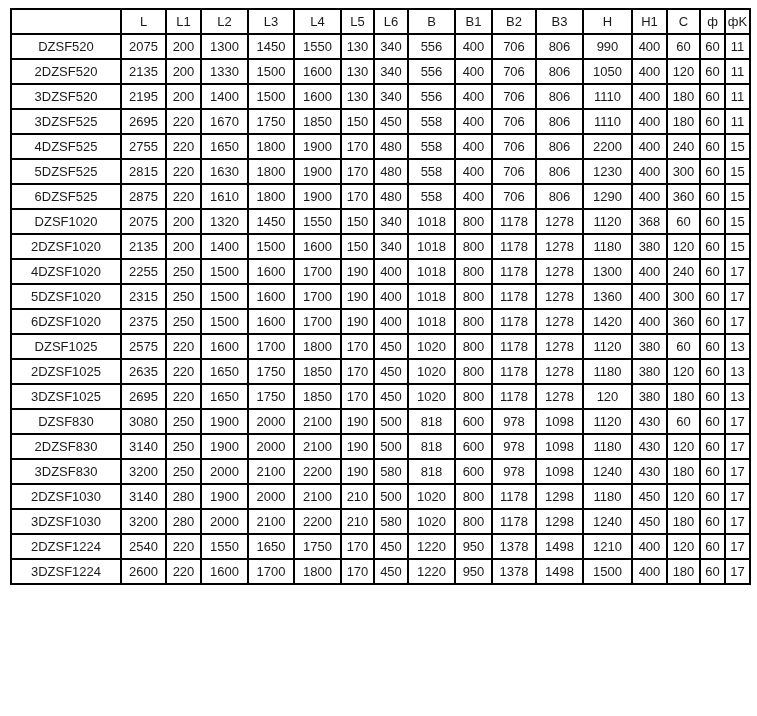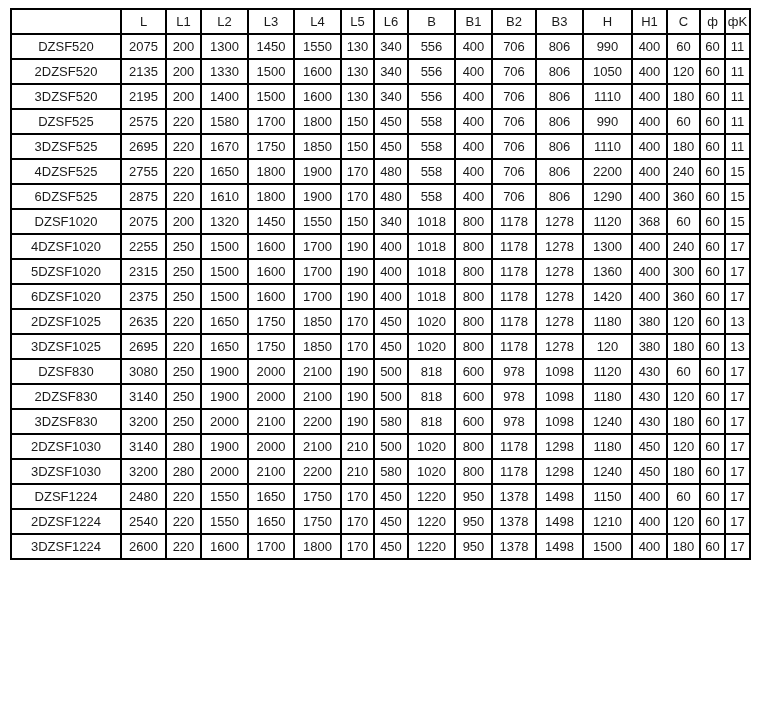--- a/index.html
+++ b/index.html
@@ -133,39 +133,20 @@
           <td>400</td>
           <td>706</td>
           <td>806</td>
           <td>1110</td>
           <td>400</td>
           <td>180</td>
           <td>60</td>
           <td>11</td>
         </tr>
         <tr>
-          <td>DZSF525</td>
-          <td>2575</td>
-          <td>220</td>
-          <td>1580</td>
-          <td>1700</td>
-          <td>1800</td>
-          <td>150</td>
-          <td>450</td>
-          <td>558</td>
-          <td>400</td>
-          <td>706</td>
-          <td>806</td>
-          <td>990</td>
-          <td>400</td>
-          <td>60</td>
-          <td>60</td>
-          <td>11</td>
-        </tr>
-        <tr>
           <td>3DZSF525</td>
           <td>2695</td>
           <td>220</td>
           <td>1670</td>
           <td>1750</td>
           <td>1850</td>
           <td>150</td>
           <td>450</td>
           <td>558</td>
           <td>400</td>
@@ -186,20 +167,39 @@
           <td>1900</td>
           <td>170</td>
           <td>480</td>
           <td>558</td>
           <td>400</td>
           <td>706</td>
           <td>806</td>
           <td>2200</td>
           <td>400</td>
           <td>240</td>
+          <td>60</td>
+          <td>15</td>
+        </tr>
+        <tr>
+          <td>5DZSF525</td>
+          <td>2815</td>
+          <td>220</td>
+          <td>1630</td>
+          <td>1800</td>
+          <td>1900</td>
+          <td>170</td>
+          <td>480</td>
+          <td>558</td>
+          <td>400</td>
+          <td>706</td>
+          <td>806</td>
+          <td>1230</td>
+          <td>400</td>
+          <td>300</td>
           <td>60</td>
           <td>15</td>
         </tr>
         <tr>
           <td>6DZSF525</td>
           <td>2875</td>
           <td>220</td>
           <td>1610</td>
           <td>1800</td>
           <td>1900</td>
@@ -228,20 +228,39 @@
           <td>800</td>
           <td>1178</td>
           <td>1278</td>
           <td>1120</td>
           <td>368</td>
           <td>60</td>
           <td>60</td>
           <td>15</td>
         </tr>
         <tr>
+          <td>2DZSF1020</td>
+          <td>2135</td>
+          <td>200</td>
+          <td>1400</td>
+          <td>1500</td>
+          <td>1600</td>
+          <td>150</td>
+          <td>340</td>
+          <td>1018</td>
+          <td>800</td>
+          <td>1178</td>
+          <td>1278</td>
+          <td>1180</td>
+          <td>380</td>
+          <td>120</td>
+          <td>60</td>
+          <td>15</td>
+        </tr>
+        <tr>
           <td>4DZSF1020</td>
           <td>2255</td>
           <td>250</td>
           <td>1500</td>
           <td>1600</td>
           <td>1700</td>
           <td>190</td>
           <td>400</td>
           <td>1018</td>
           <td>800</td>
@@ -283,20 +302,39 @@
           <td>400</td>
           <td>1018</td>
           <td>800</td>
           <td>1178</td>
           <td>1278</td>
           <td>1420</td>
           <td>400</td>
           <td>360</td>
           <td>60</td>
           <td>17</td>
+        </tr>
+        <tr>
+          <td>DZSF1025</td>
+          <td>2575</td>
+          <td>220</td>
+          <td>1600</td>
+          <td>1700</td>
+          <td>1800</td>
+          <td>170</td>
+          <td>450</td>
+          <td>1020</td>
+          <td>800</td>
+          <td>1178</td>
+          <td>1278</td>
+          <td>1120</td>
+          <td>380</td>
+          <td>60</td>
+          <td>60</td>
+          <td>13</td>
         </tr>
         <tr>
           <td>2DZSF1025</td>
           <td>2635</td>
           <td>220</td>
           <td>1650</td>
           <td>1750</td>
           <td>1850</td>
           <td>170</td>
           <td>450</td>
@@ -418,39 +456,20 @@
           <td>800</td>
           <td>1178</td>
           <td>1298</td>
           <td>1240</td>
           <td>450</td>
           <td>180</td>
           <td>60</td>
           <td>17</td>
         </tr>
         <tr>
-          <td>DZSF1224</td>
-          <td>2480</td>
-          <td>220</td>
-          <td>1550</td>
-          <td>1650</td>
-          <td>1750</td>
-          <td>170</td>
-          <td>450</td>
-          <td>1220</td>
-          <td>950</td>
-          <td>1378</td>
-          <td>1498</td>
-          <td>1150</td>
-          <td>400</td>
-          <td>60</td>
-          <td>60</td>
-          <td>17</td>
-        </tr>
-        <tr>
           <td>2DZSF1224</td>
           <td>2540</td>
           <td>220</td>
           <td>1550</td>
           <td>1650</td>
           <td>1750</td>
           <td>170</td>
           <td>450</td>
           <td>1220</td>
           <td>950</td>

